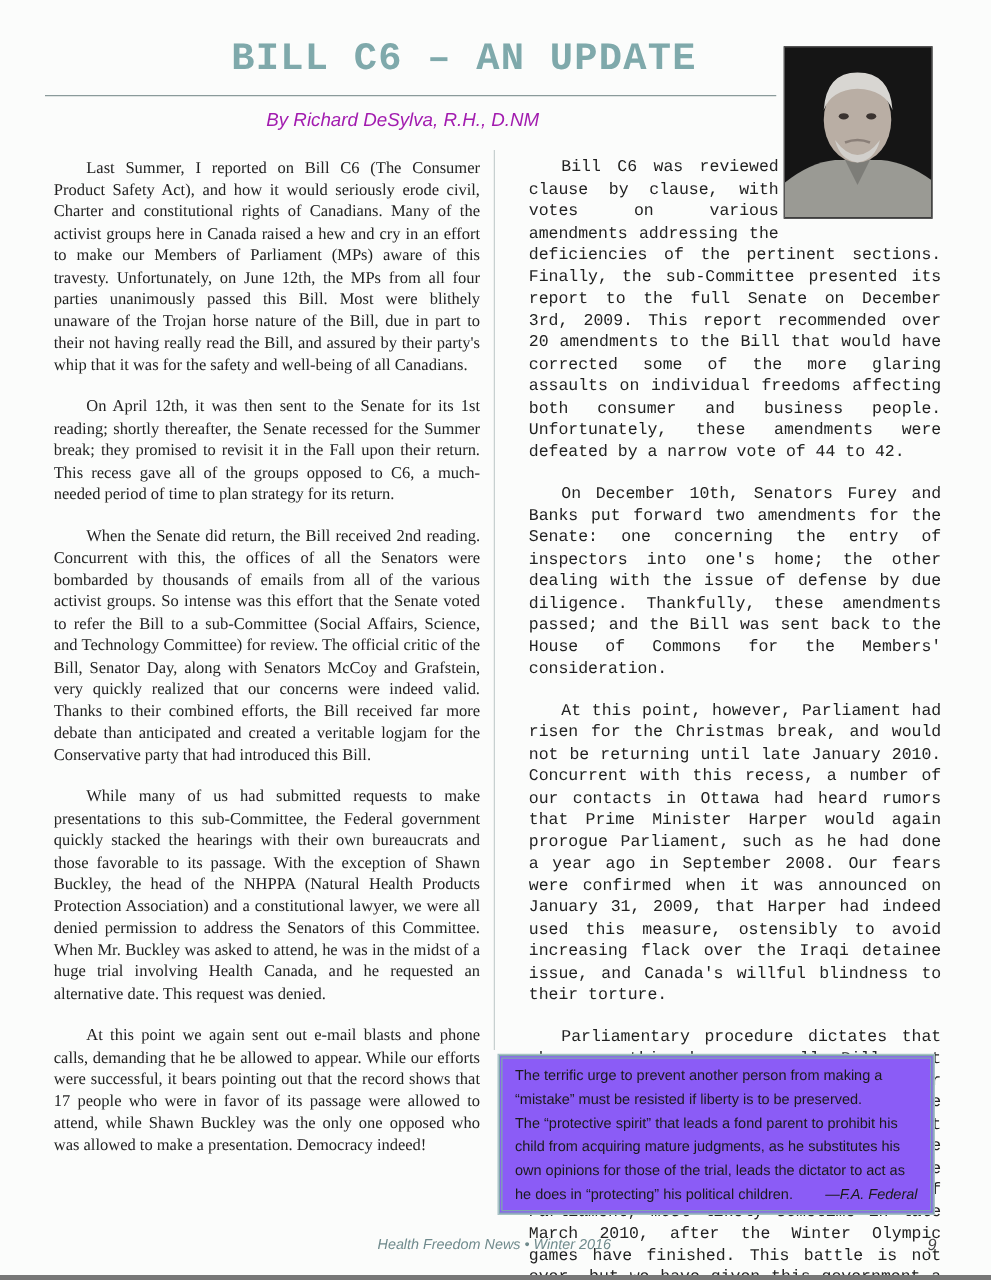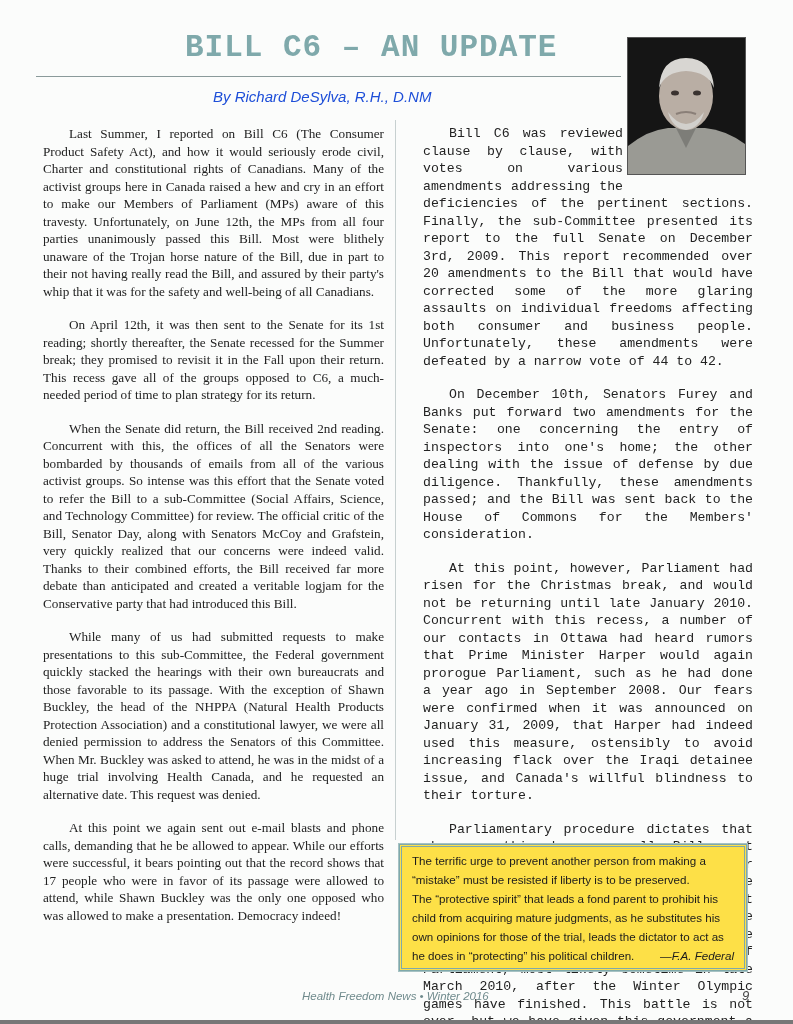--- a/index.html
+++ b/index.html
@@ -10,39 +10,39 @@
   .title {
     position: absolute; left: 150px; top: 30px;
     font-family: Liberation Mono, monospace; font-weight: bold; font-size: 31px;
     letter-spacing: 1px; color: #7fa9ab; margin-left: 35px;
   }
   .title-rule {
     position: absolute; left: 36px; top: 76px; width: 585px; height: 1px; background: #8a9a9a;
   }
   .byline {
     position: absolute; left: 213px; top: 88px;
-    font-family: "Liberation Sans", sans-serif; font-style: italic; font-size: 15px; color: #1d4ed8;
+    font-family: "Liberation Sans", sans-serif; font-style: italic; font-size: 15px; color: #a21caf;
   }
   .photo {
     position: absolute; left: 627px; top: 37px; width: 117px; height: 136px;
     background: #1a1a1a; overflow: hidden; border: 1px solid #555;
   }
   .photo svg { width: 100%; height: 100%; display: block; }
   .col {
     position: absolute; top: 125px; font-size: 13.2px; line-height: 17.5px; text-align: justify;
   }
   .col-left { left: 27px; width: 357px; }
   .col-right { left: 407px; width: 346px; font-family: Liberation Mono, monospace; }
   .col p { margin: 0 0 16px 16px; text-indent: 26px; }
   .col-divider {
     position: absolute; left: 395px; top: 120px; width: 1px; height: 720px; background: #c7d0d0;
   }
   .quote-box {
     position: absolute; left: 399px; top: 844px; width: 348px; height: 127px;
-    border: 3px double #7fa9ab; outline: 1px solid #a6c2c3; background: #fde047;
+    border: 3px double #7fa9ab; outline: 1px solid #a6c2c3; background: #8b5cf6;
     padding: 4px 10px; box-sizing: border-box;
     font-family: "Liberation Sans", sans-serif; font-size: 11.6px; line-height: 19px; color: #1b1b1b;
   }
   .quote-box p { margin: 0; }
   .quote-attr { float: right; font-style: italic; }
   .end-mark {
     display: inline-block; width: 13px; height: 8px; background: #8fb3b5; vertical-align: middle; margin-left: 4px;
   }
   .footer {
     position: absolute; left: 302px; top: 990px;

